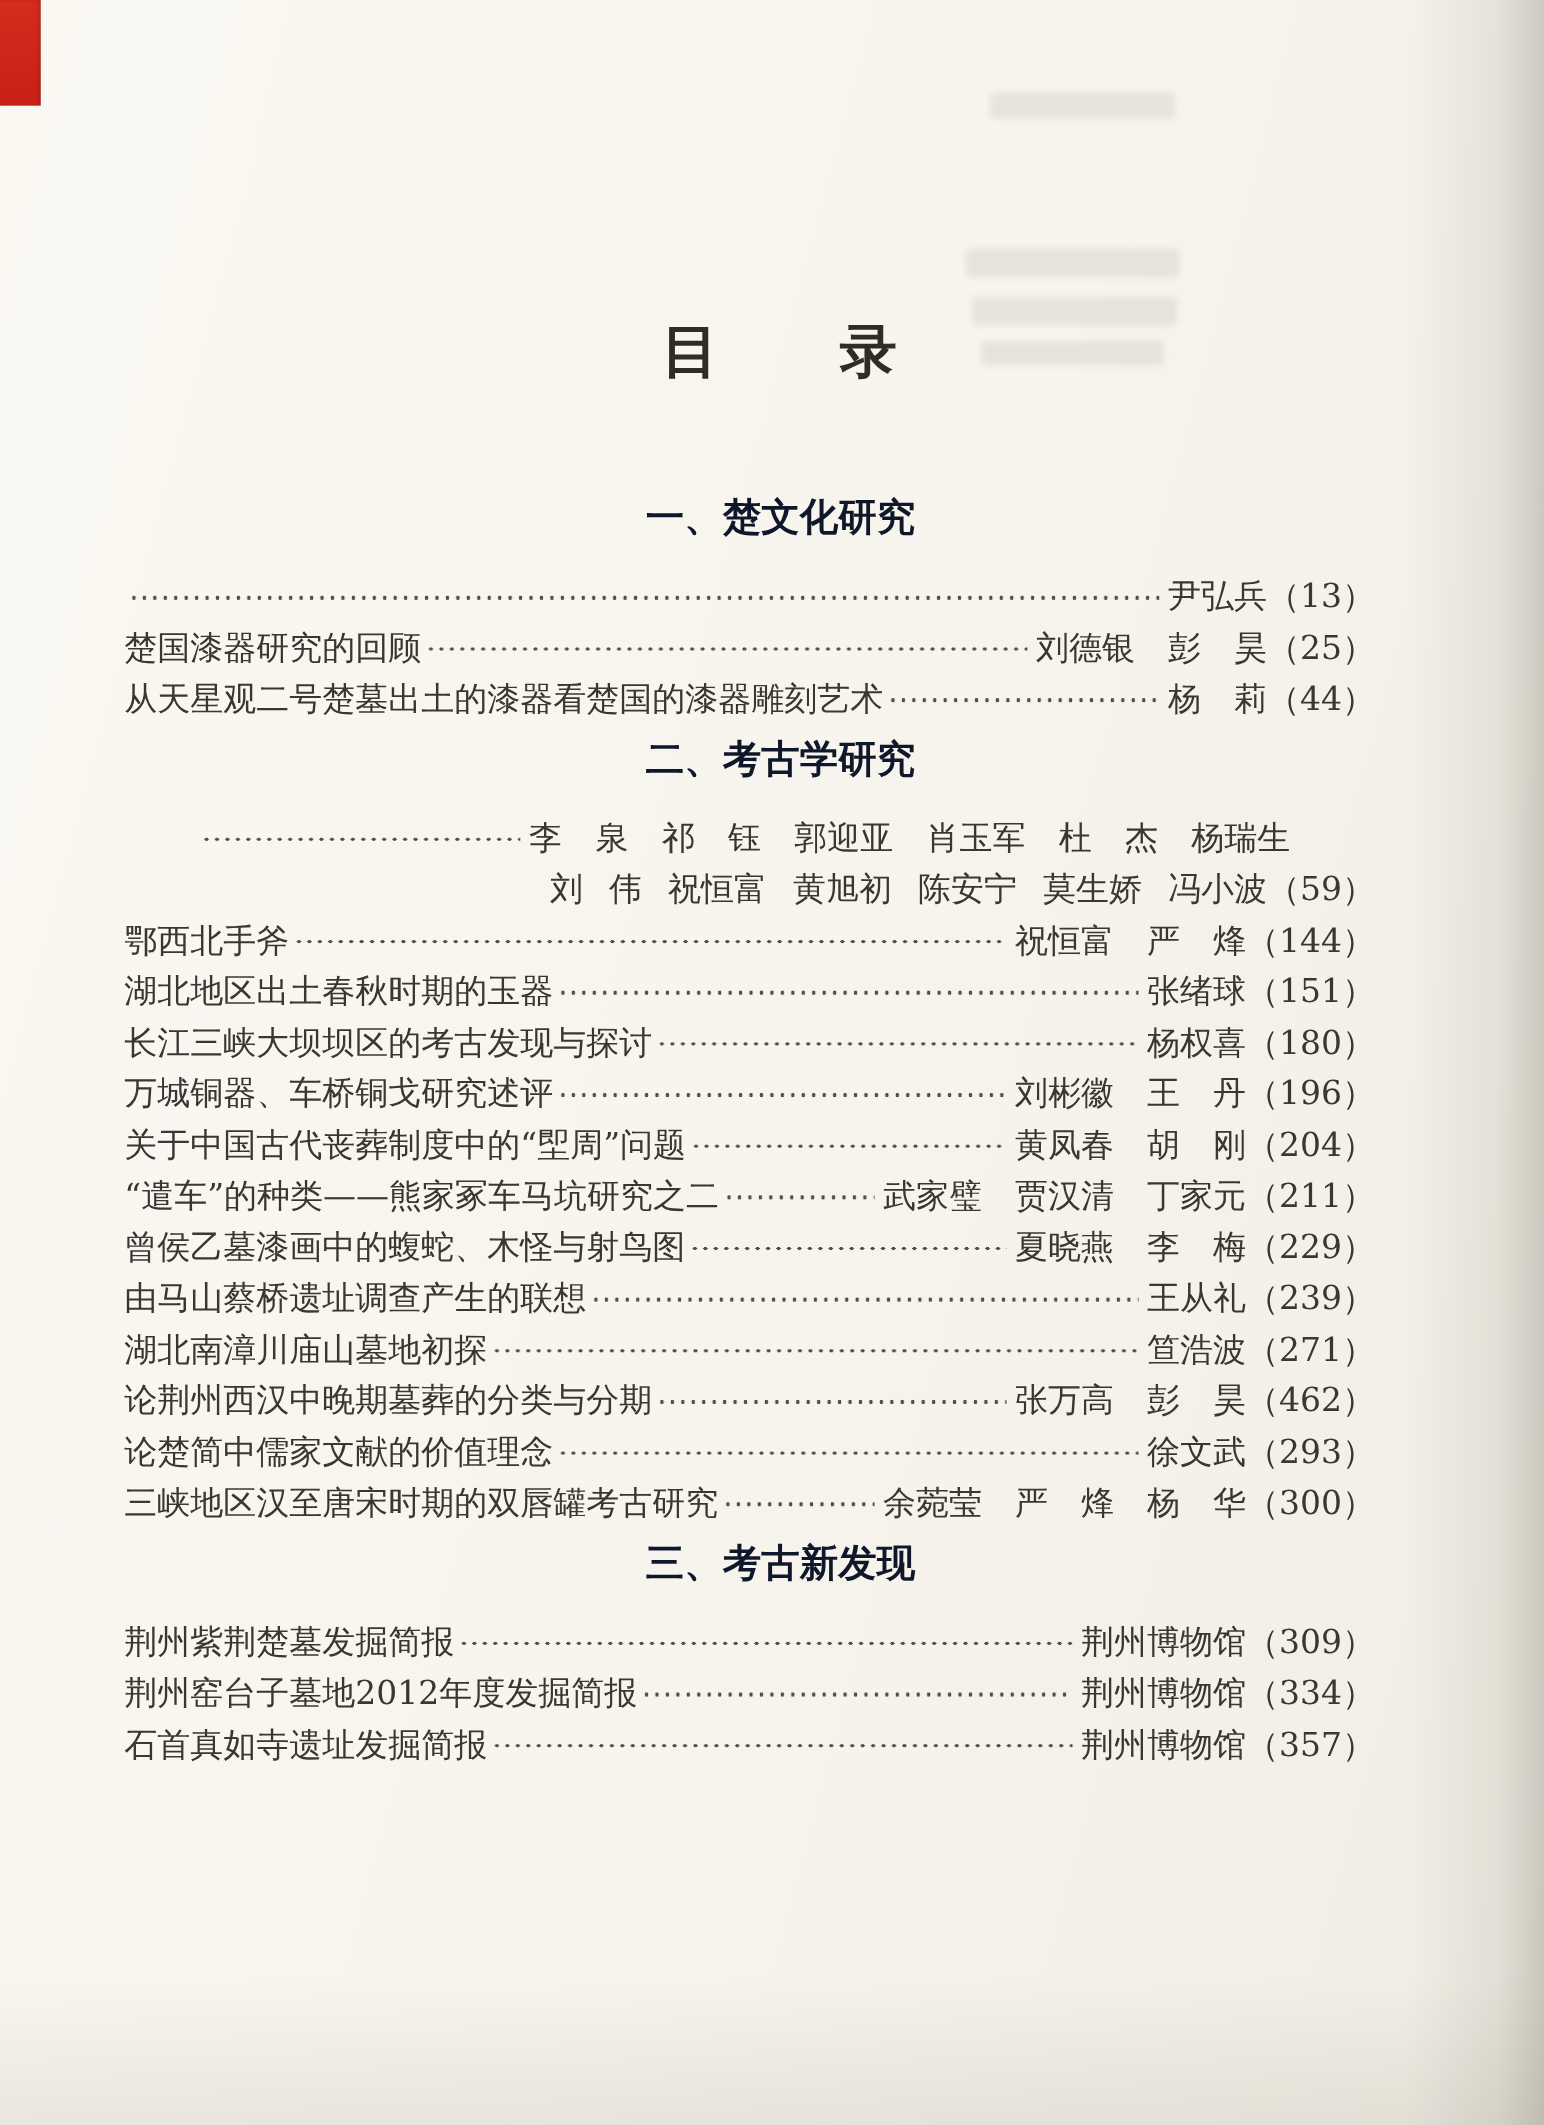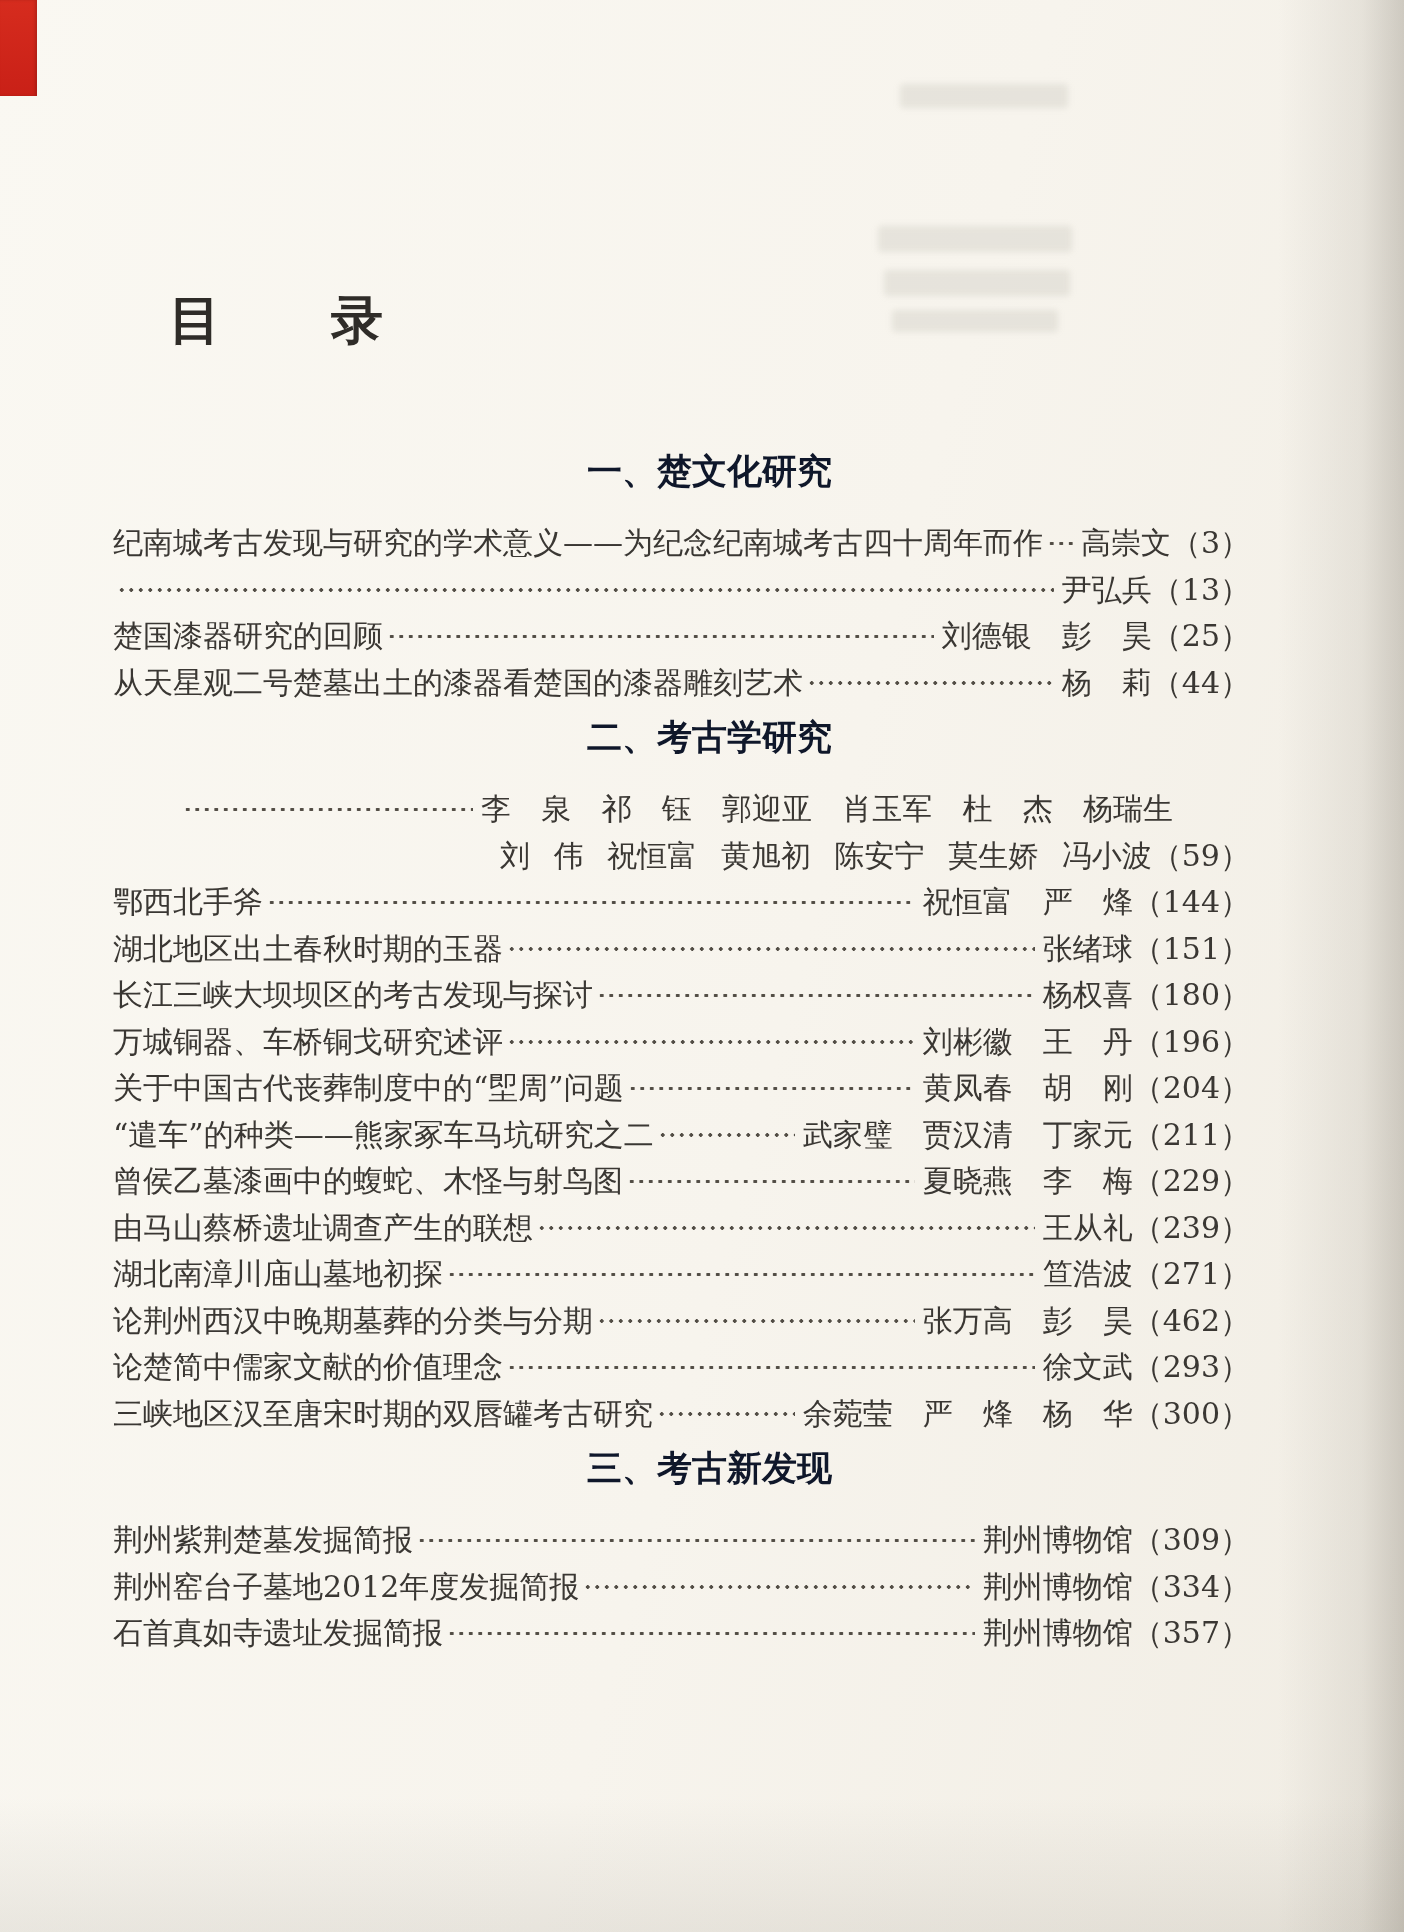--- a/index.html
+++ b/index.html
@@ -35,20 +35,21 @@
 
   .content {
     position: absolute;
     left: 113px; top: 0;
     width: 1137px;
   }
   .page-title {
     margin-top: 293px;
     margin-left: 56px;
     height: 54px; line-height: 54px;
+    text-align: center;
     font-size: 52px;
     font-weight: 600;
     letter-spacing: 2px;
     color: #2f2c28;
     white-space: nowrap;
   }
   .section-heading {
     margin-top: 12px;
     margin-bottom: 30px;
     margin-left: 56px;
@@ -106,26 +107,20 @@
 <div class="smudge s1"></div>
 <div class="smudge s2"></div>
 <div class="smudge s3"></div>
 <div class="smudge s4"></div>
 
 <div class="content">
   <div class="page-title">目　　录</div>
   <div id="toc-root">
       <div class="section-heading first">一、楚文化研究</div>
       <div class="row">
-        <span class="t">纪南城考古发现与研究的学术意义——为纪念纪南城考古四十周年而作</span>
-        <span class="leader"></span>
-        <span class="a">高崇文</span>
-        <span class="p">（3）</span>
-      </div>
-      <div class="row">
         <span class="leader"></span>
         <span class="a">尹弘兵</span>
         <span class="p">（13）</span>
       </div>
       <div class="row">
         <span class="t">楚国漆器研究的回顾</span>
         <span class="leader"></span>
         <span class="a">刘德银　彭　昊</span>
         <span class="p">（25）</span>
       </div>

